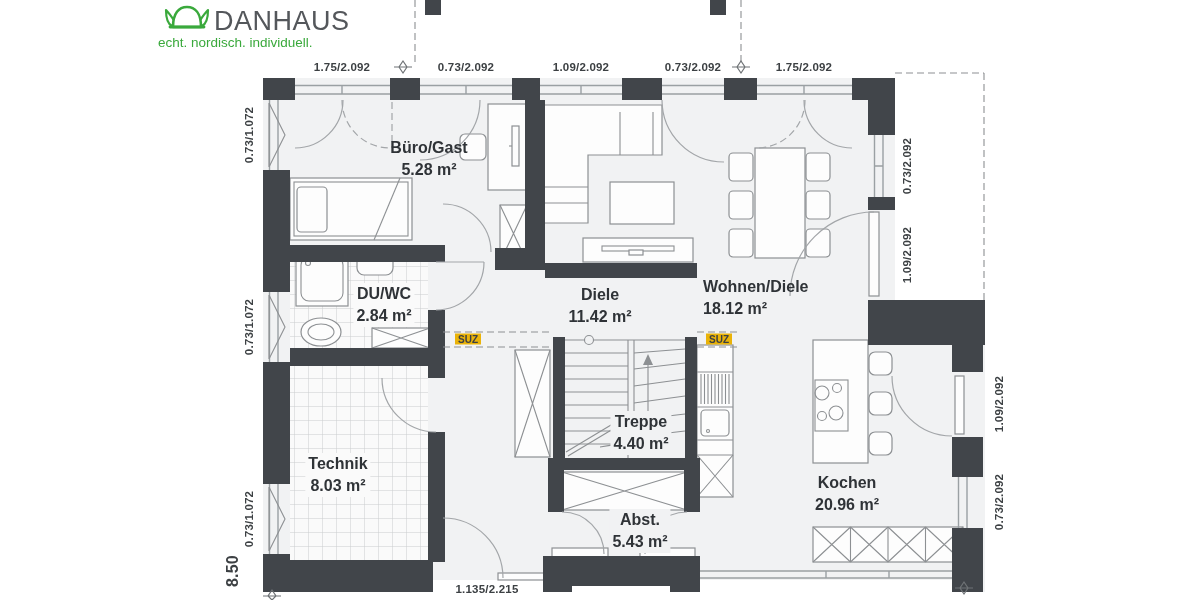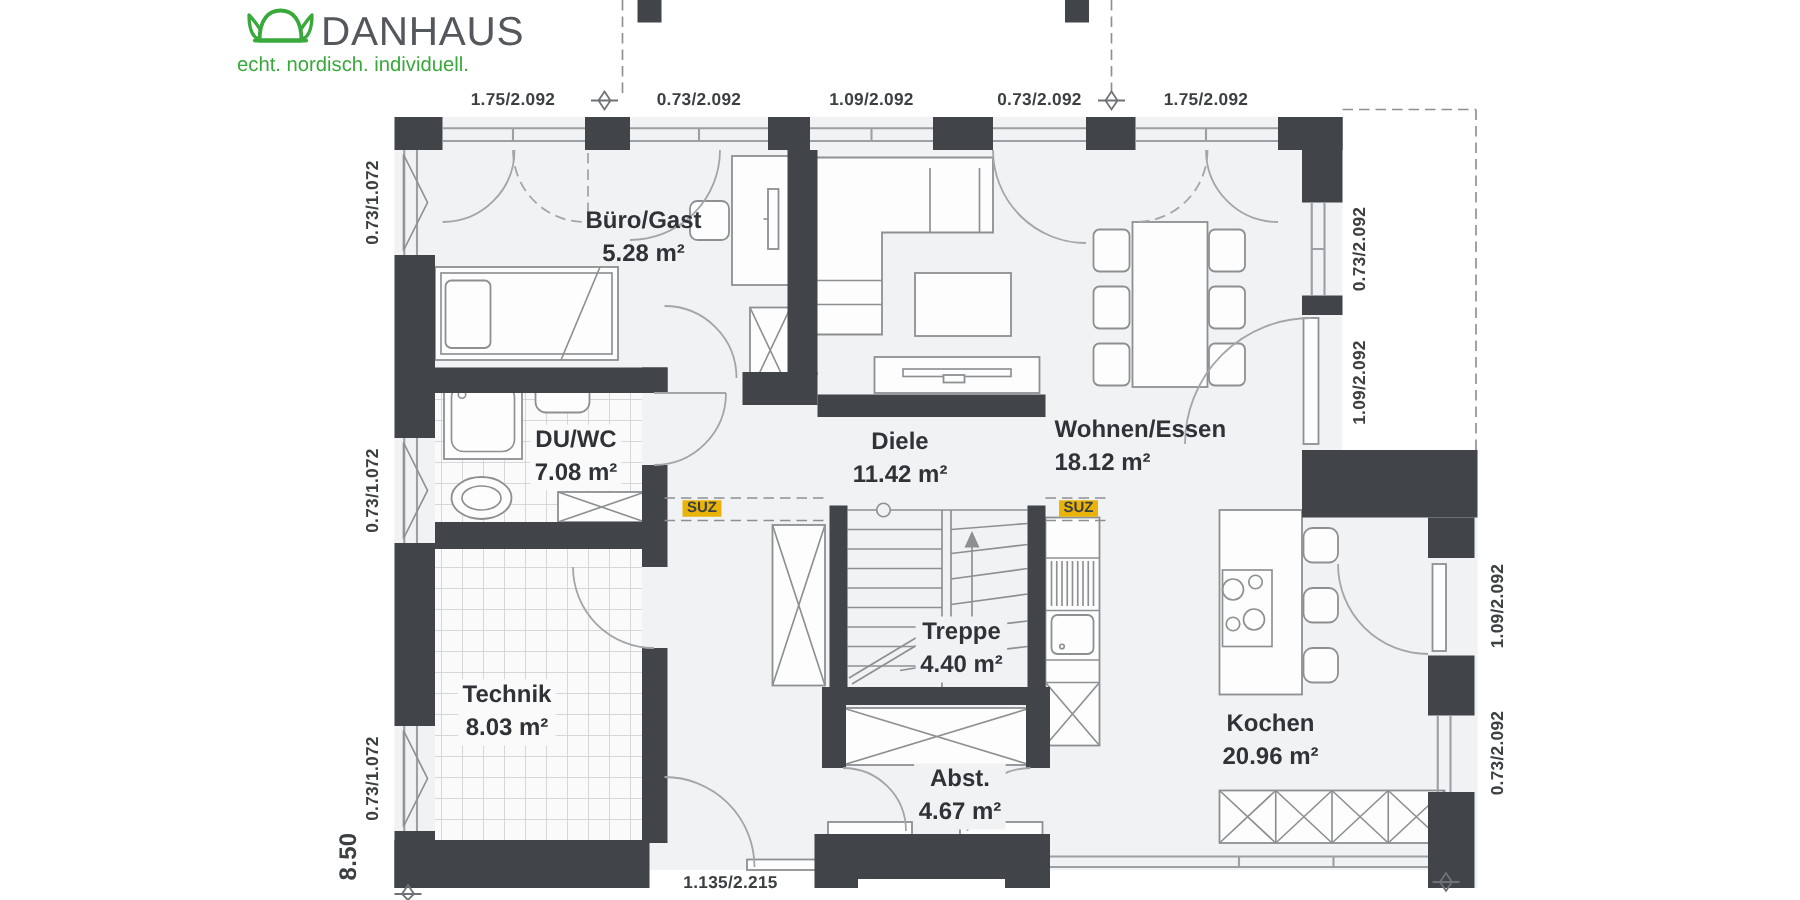--- a/index.html
+++ b/index.html
@@ -273,41 +273,41 @@
       <path d="M964,582 L968,588 L964,594 L960,588 Z M955,588 H973"></path>
     </g>
   </svg>
 
   <div class="rlabel" style="left:386px;top:159px;margin-left:43px;">
     <div>Büro/Gast</div>
       <div>5.28 m²</div>
   </div>
   <div class="rlabel halo-tile" style="left:384px;top:305px;">
     <div>DU/WC</div>
-      <div>7.08 m²</div>
+      <div>2.84 m²</div>
   </div>
   <div class="rlabel" style="left:600px;top:306px;">
     <div>Diele</div>
       <div>11.42 m²</div>
   </div>
   <div class="rlabel leftal" style="left:703px;top:276px;">
-    <div>Wohnen/Essen</div>
+    <div>Wohnen/Diele</div>
       <div>18.12 m²</div>
   </div>
   <div class="rlabel halo-tile" style="left:338px;top:475px;">
     <div>Technik</div>
       <div>8.03 m²</div>
   </div>
   <div class="rlabel halo" style="left:628px;top:433px;">
     <div>Treppe</div>
       <div>4.40 m²</div>
   </div>
   <div class="rlabel halo" style="left:627px;top:531px;">
     <div>Abst.</div>
-      <div>4.67 m²</div>
+      <div>5.43 m²</div>
   </div>
   <div class="rlabel" style="left:847px;top:494px;">
     <div>Kochen</div>
       <div>20.96 m²</div>
   </div>
 
   <div class="dim" style="left:342px;top:67px;">1.75/2.092</div>
   <div class="dim" style="left:466px;top:67px;">0.73/2.092</div>
   <div class="dim" style="left:581px;top:67px;">1.09/2.092</div>
   <div class="dim" style="left:693px;top:67px;">0.73/2.092</div>

